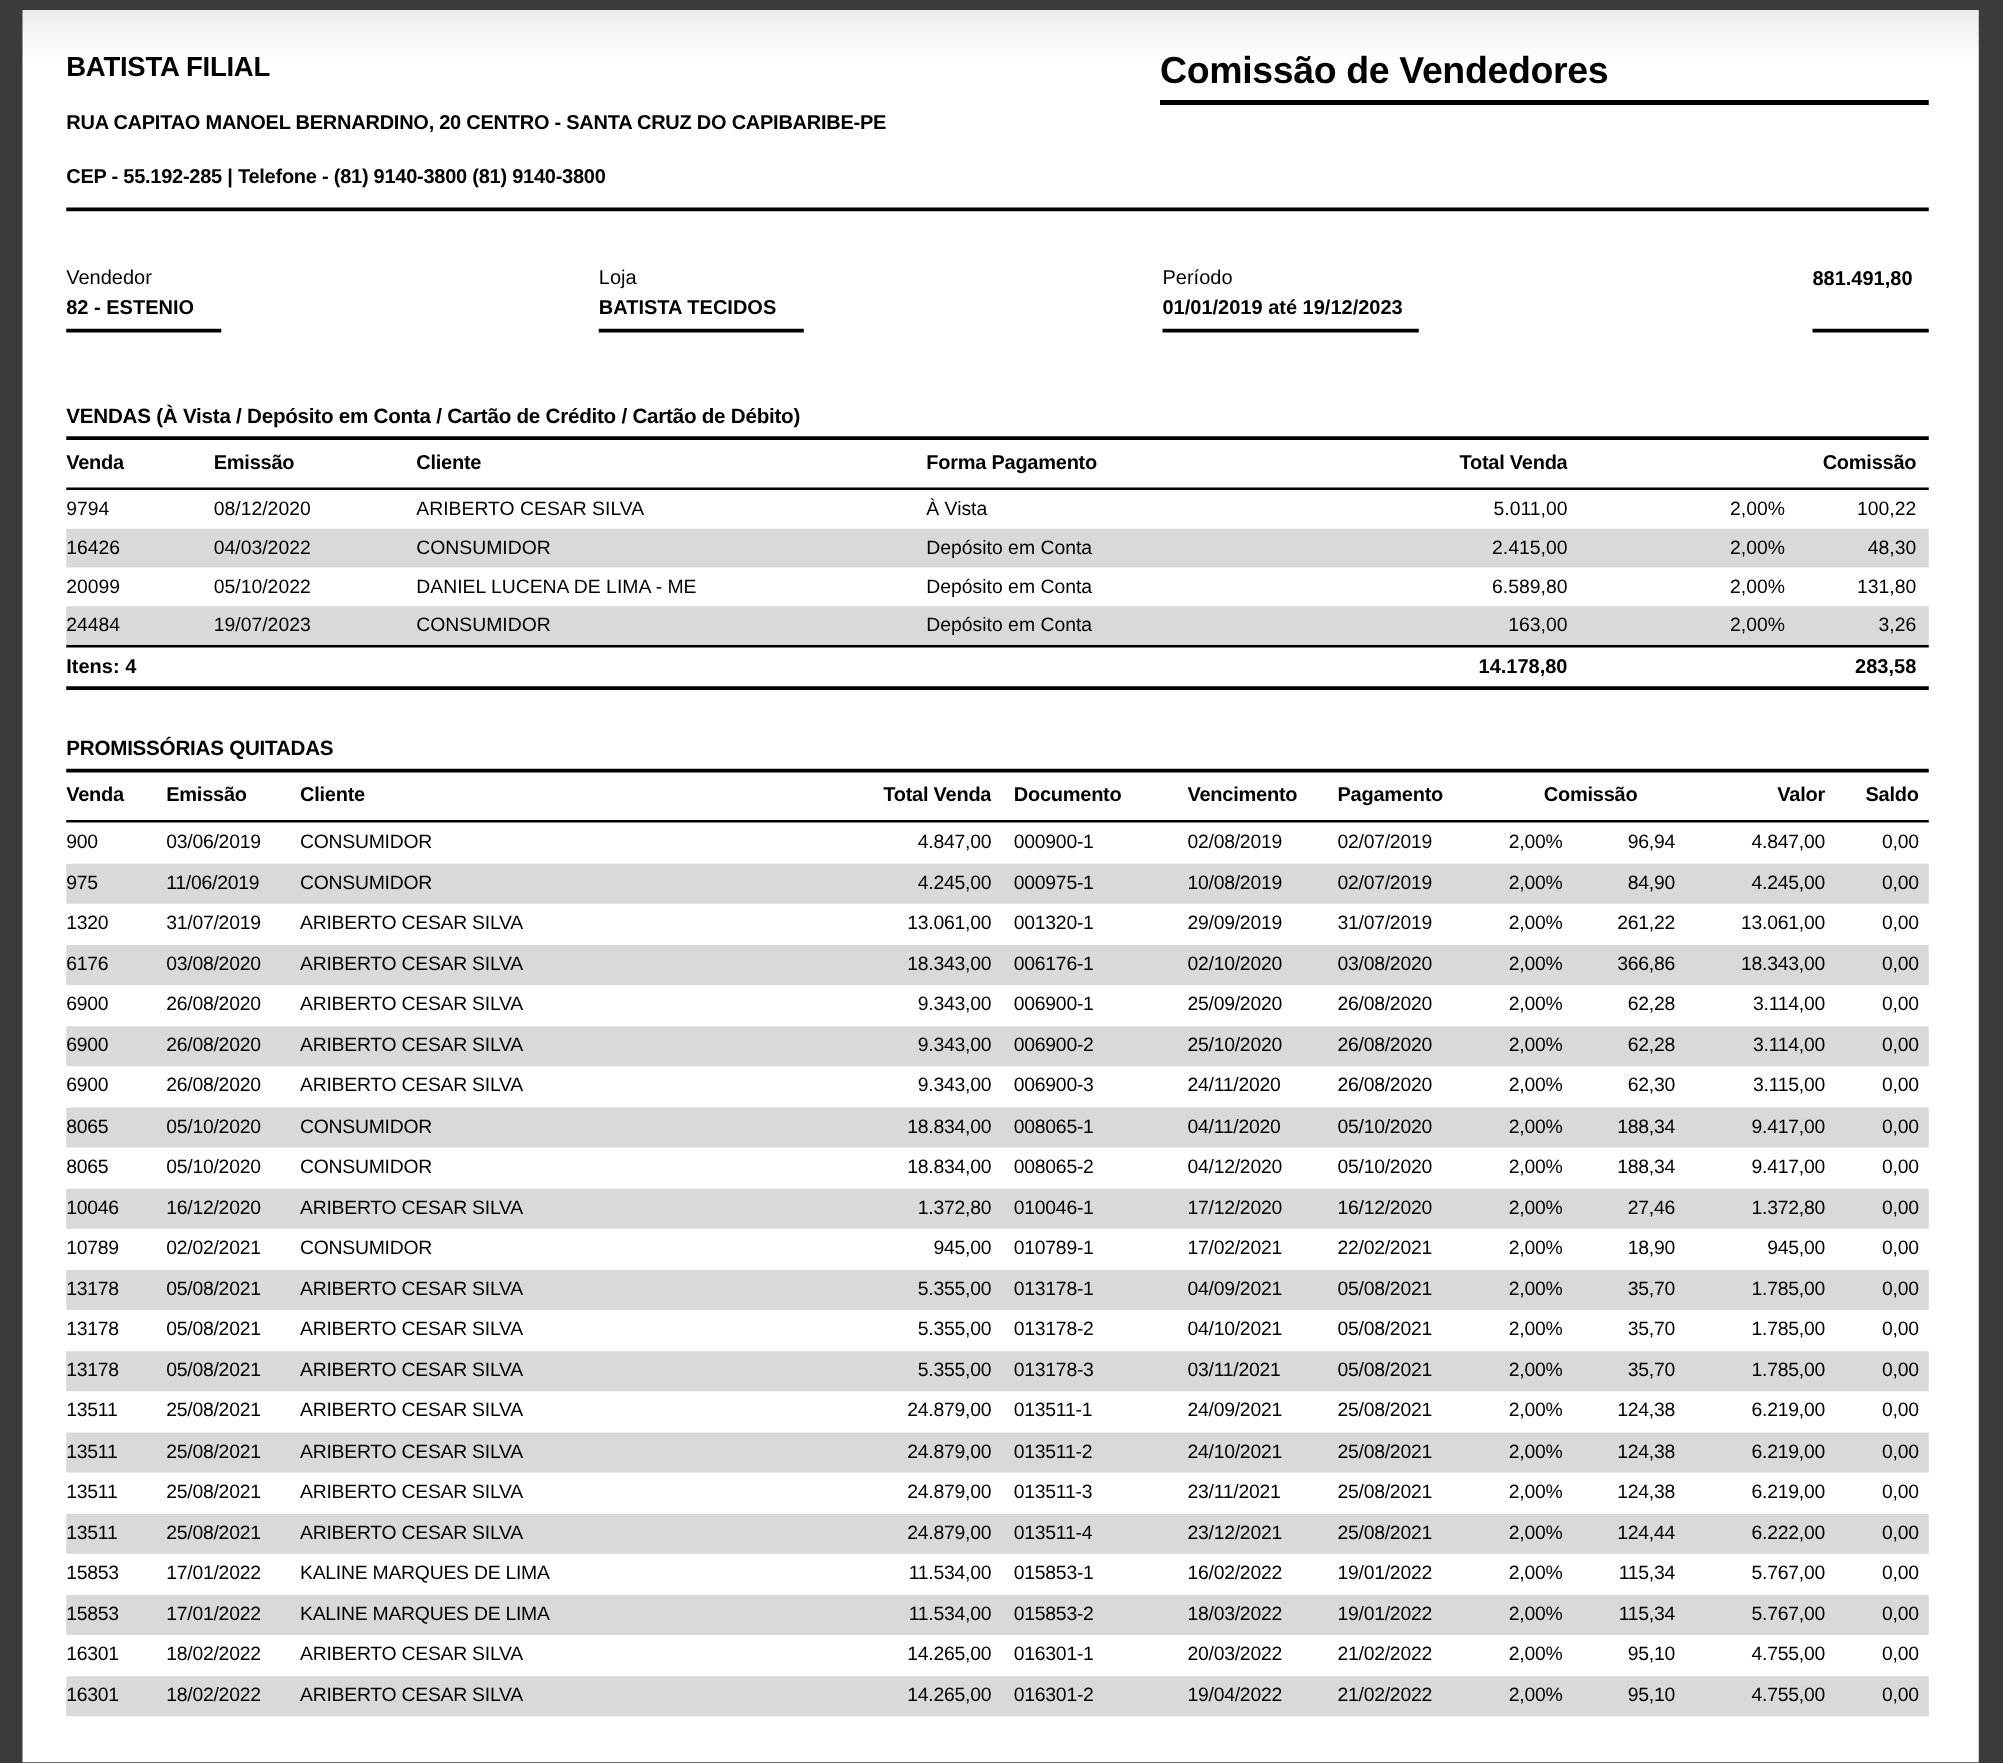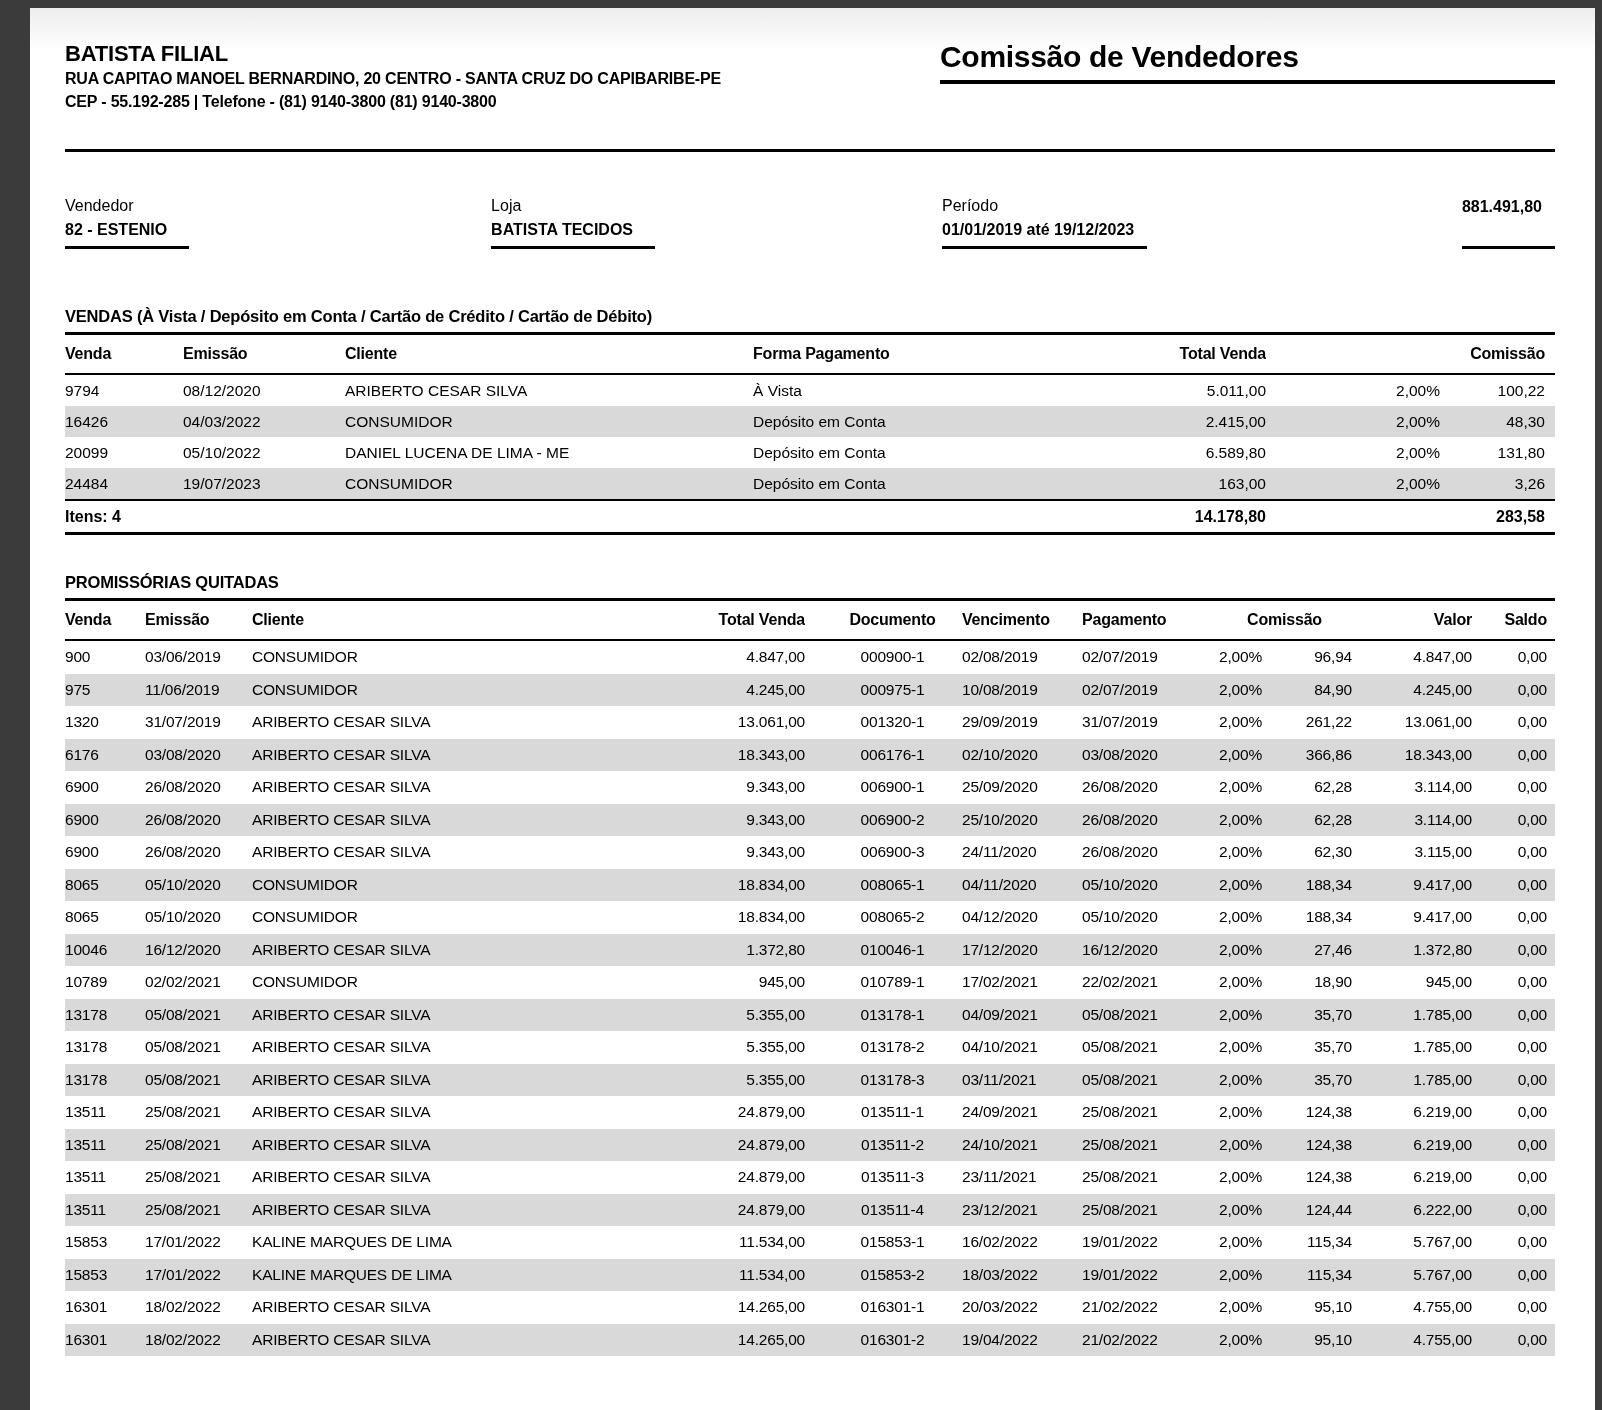--- a/index.html
+++ b/index.html
@@ -10,33 +10,33 @@
   *{box-sizing:border-box;margin:0;padding:0;}
   html,body{width:1602px;height:1410px;overflow:hidden;}
   body{
     background:var(--frame);
     font-family:"Liberation Sans","DejaVu Sans",sans-serif;
     color:var(--ink);
     position:relative;
   }
   .page{
     position:absolute;
-    left:30px;top:8px;
+    left:18px;top:8px;
     width:1565px;height:1402px;
     background:linear-gradient(#ededed,#ffffff 42px);
     overflow:hidden;
   }
   .content{
     position:relative;
     padding:32px 40px 0 35px; 
   }
   
   header{position:relative;min-height:96px;}
   .company-name{font-size:22px;font-weight:bold;line-height:27px;letter-spacing:-0.2px;}
-  .company-address,.company-contact{font-size:16px;font-weight:bold;line-height:23px;letter-spacing:-0.2px;}
+  .company-address,.company-contact{font-size:16px;font-weight:bold;line-height:23px;letter-spacing:-0.2px;margin-top:20px;}
   .report-title{
     position:absolute;top:0;right:0;width:615px;
     font-size:30px;font-weight:bold;line-height:34px;letter-spacing:-0.3px;
     padding-bottom:6px;border-bottom:4px solid var(--ink);
   }
   .hr-full{border-bottom:3px solid var(--ink);margin-top:13px;}
   
   .info-grid{display:flex;justify-content:space-between;margin-top:42px;}
   .info-col{display:flex;gap:15px;justify-content:space-between;}
   .info-col.left{width:590px;}
@@ -62,21 +62,21 @@
   .vendas-row .cell.val{padding-right:10px;}
   .vendas-row.tfoot{border-top:2px solid var(--ink);border-bottom:3px solid var(--ink);font-weight:bold;}
   .vendas-row.tfoot .cell{font-size:16px;line-height:31px;height:31px;}
   .vendas-hdr-com{grid-column:6/8;padding-right:10px;}
   .vendas-foot-itens{grid-column:1/5;}
   .vendas-foot-com{grid-column:6/8;padding-right:10px;}
   
   .prom-row{display:grid;grid-template-columns:80px 107px 408px 145px 157px 120px 135px 45px 90px 125px 78px;}
   .prom-row .cell{font-size:15.5px;line-height:32.5px;height:32.5px;letter-spacing:-0.2px;}
   .prom-row.thead .cell{font-size:16px;line-height:38px;height:38px;}
-  .prom-row .cell.doc{padding-left:18px;text-align:center;}
+  .prom-row .cell.doc{padding-left:18px;}
   .prom-row .cell.valor{padding-right:5px;}
   .prom-row .cell.saldo{padding-right:8px;}
   .prom-hdr-com{grid-column:8/10;text-align:center;}
   .stripe{background:var(--stripe);}
 </style>
 </head>
 <body>
 
 <div class="page">
   <div class="content">

